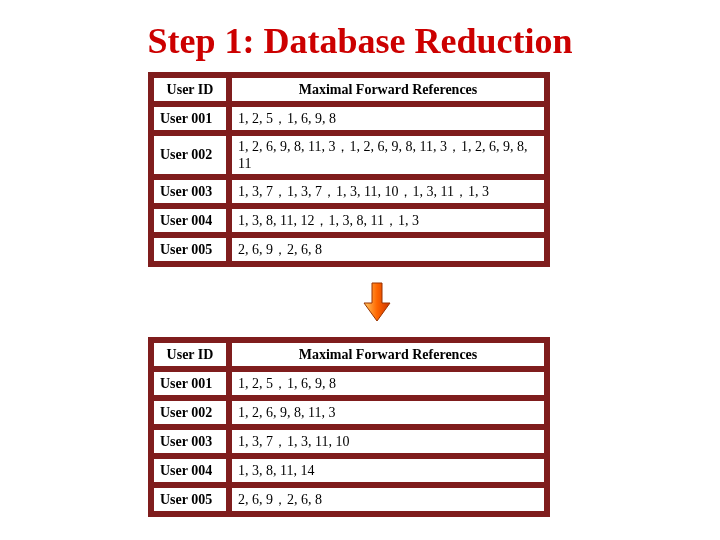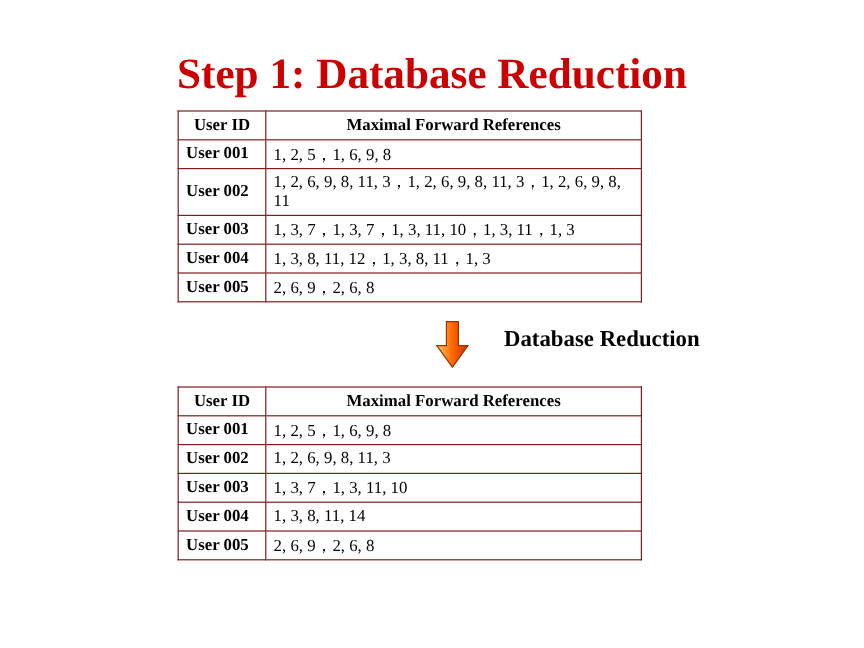--- a/index.html
+++ b/index.html
@@ -9,30 +9,30 @@
     height: 540px;
     background: #ffffff;
     font-family: "Times New Roman", serif;
     position: relative;
   }
   .title {
     color: #cc0000;
     font-size: 36px;
     font-weight: bold;
     text-align: center;
-    padding-top: 40px;
+    padding-top: 20px;
     padding-bottom: 10px;
   }
   table {
     border-collapse: collapse;
     margin-left: 148px;
     font-size: 14px;
   }
   th, td {
-    border: 1px solid #7f1d1d;
+    border: 6px solid #7f1d1d;
     padding: 2px 6px;
     text-align: left;
     vertical-align: middle;
     height: 19px;
     font-family: Liberation Serif, serif;
   }
   th {
     font-weight: bold;
     text-align: center;
   }
@@ -102,21 +102,20 @@
   <svg class="arrow-svg" width="34" height="44">
     <defs>
       <linearGradient id="g1" x1="0%" y1="0%" x2="100%" y2="0%">
         <stop offset="0%" stop-color="#ffcc66"></stop>
         <stop offset="50%" stop-color="#ff6600"></stop>
         <stop offset="100%" stop-color="#cc3300"></stop>
       </linearGradient>
     </defs>
     <path d="M12 2 L22 2 L22 22 L30 22 L17 40 L4 22 L12 22 Z" fill="url(#g1)" stroke="#993300" stroke-width="1"></path>
   </svg>
-  <div class="arrow-label">Database Reduction</div>
 </div>
 
 <table>
   <tbody>
       <tr>
     <th class="col-user">User ID</th>
     <th class="col-ref">Maximal Forward References</th>
   </tr>
   <tr>
     <td class="col-user">User 001</td>

